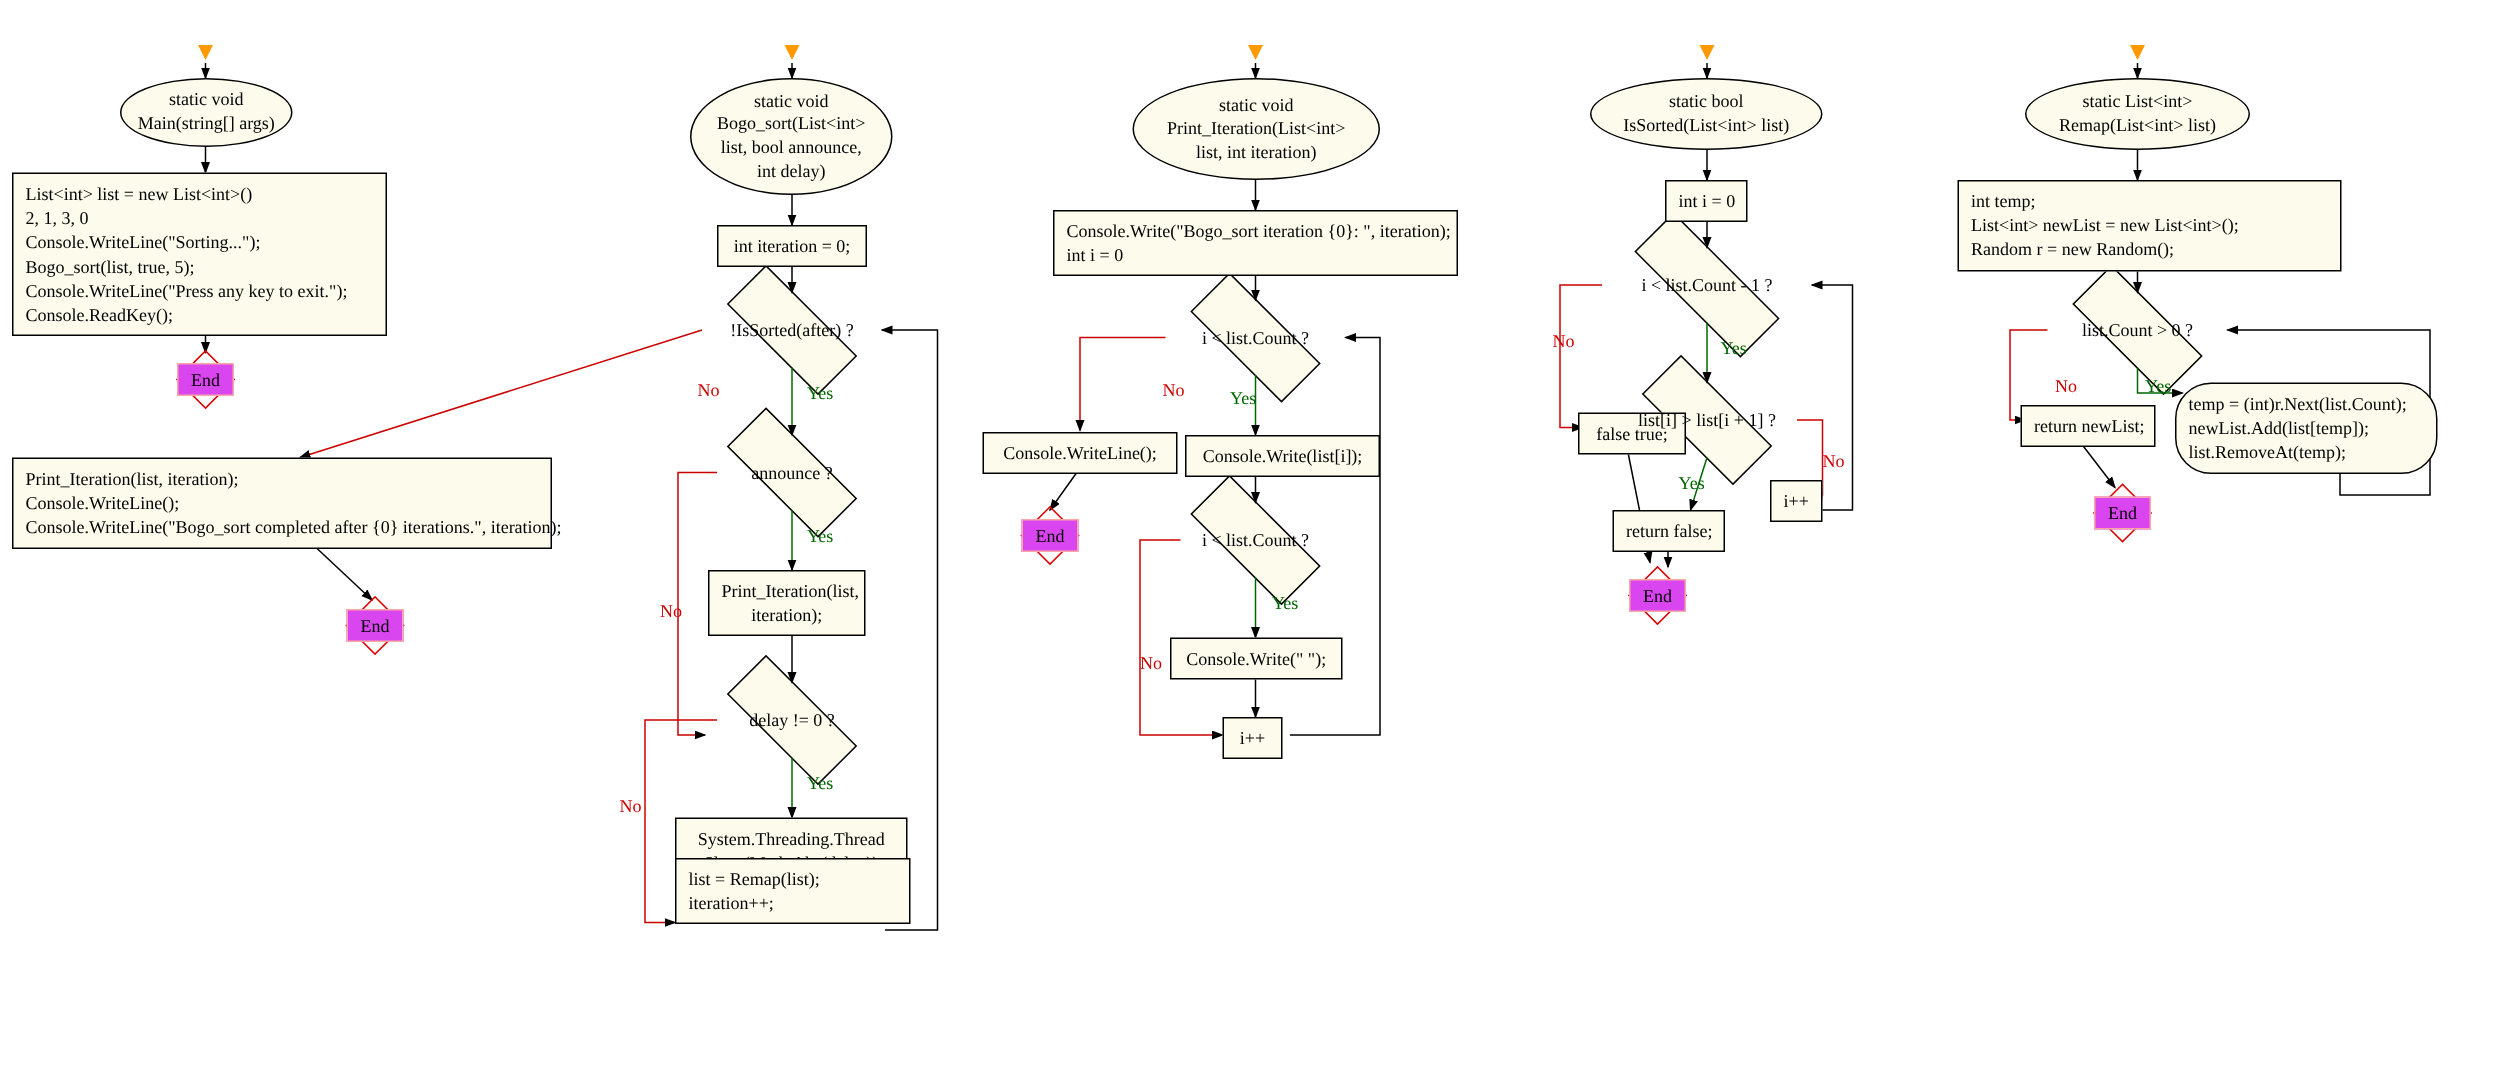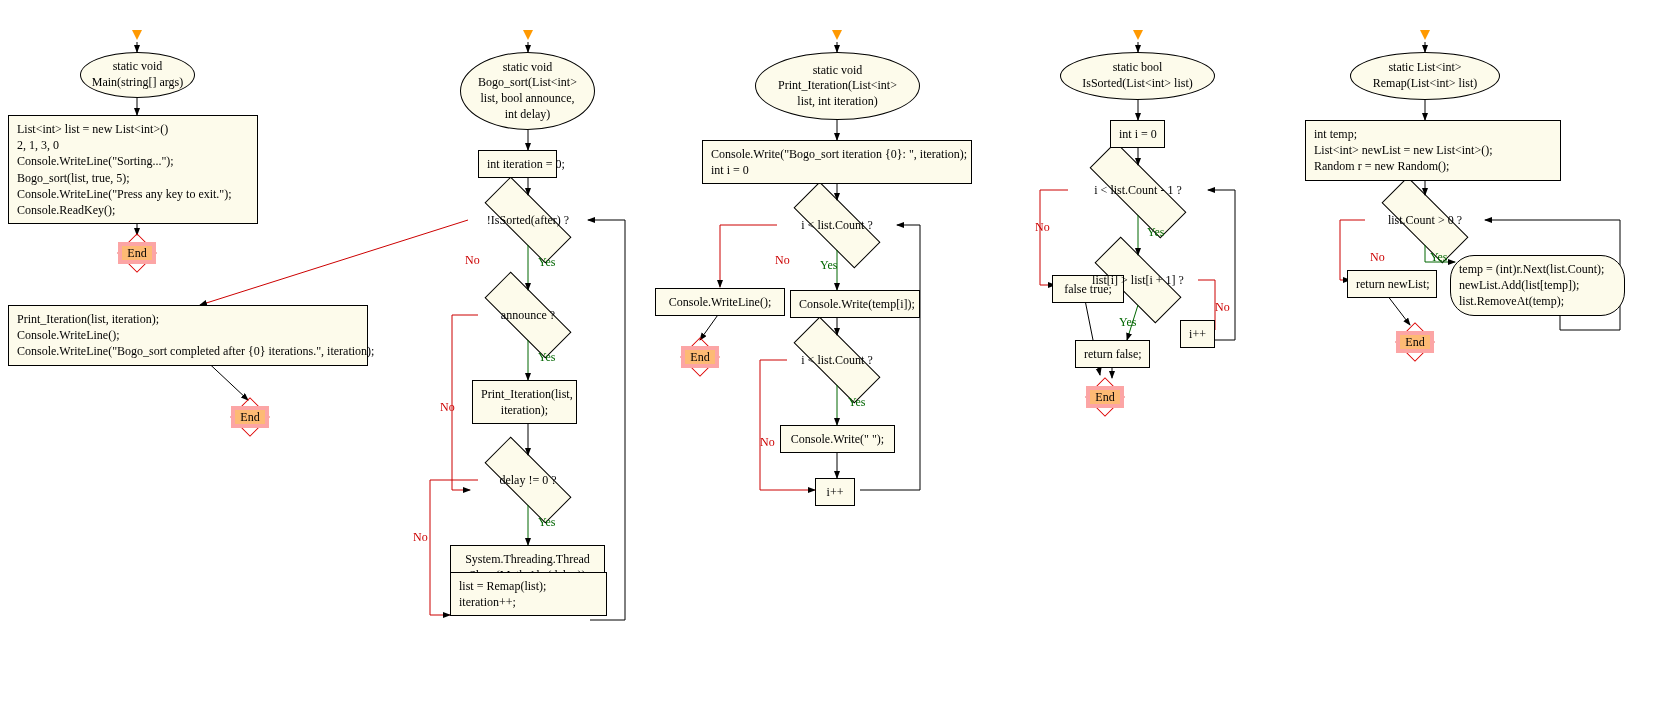--- a/index.html
+++ b/index.html
@@ -81,22 +81,22 @@
       position: absolute;
       width: 28px;
       height: 28px;
       border: 1px solid #d00;
       transform: rotate(45deg);
     }
     .end-node-inner {
       position: absolute;
       width: 38px;
       height: 22px;
-      border: 4px solid #fca5a5;
-      background: #fdba74;
+      border: 1px solid #fca5a5;
+      background: #d946ef;
       display: flex;
       align-items: center;
       justify-content: center;
     }
     .label {
       position: absolute;
       font-size: 12px;
     }
     .yes { color: #060; }
     .no { color: #c00; }
@@ -193,21 +193,21 @@
 </div>
 <div class="end-node" style="left:117px; top:236px;">
   <div class="end-node-outer"></div>
   <div class="end-node-inner">End</div>
 </div>
 
 <div class="start-arrow" style="left:523px; top:30px;"></div>
 <div class="ellipse" style="left:460px; top:52px; width:135px; height:78px;">
   <span>static void<br>Bogo_sort(List&lt;int&gt;<br>list, bool announce,<br>int delay)</span>
 </div>
-<div class="rect" style="left:478px; top:150px; width:79px; text-align:center;">
+<div class="rect" style="left:478px; top:150px; width:100px; text-align:center;">
   <span>int iteration = 0;</span>
 </div>
 <div class="diamond" style="left:468px; top:195px;">
   <span>!IsSorted(after) ?</span>
 </div>
 <span class="label no" style="left:465px; top:253px;">No</span>
 <span class="label yes" style="left:538px; top:255px;">Yes</span>
 <div class="diamond" style="left:468px; top:290px;">
   <span>announce ?</span>
 </div>
@@ -244,21 +244,21 @@
 </div>
 <div class="diamond" style="left:777px; top:200px;">
   <span>i &lt; list.Count ?</span>
 </div>
 <span class="label no" style="left:775px; top:253px;">No</span>
 <span class="label yes" style="left:820px; top:258px;">Yes</span>
 <div class="rect" style="left:655px; top:288px; width:130px; text-align:center;">
   <span>Console.WriteLine();</span>
 </div>
 <div class="rect" style="left:790px; top:290px; width:130px; text-align:center;">
-  <span>Console.Write(temp[i]);</span>
+  <span>Console.Write(list[i]);</span>
 </div>
 <div class="end-node" style="left:680px; top:340px;">
   <div class="end-node-outer"></div>
   <div class="end-node-inner">End</div>
 </div>
 <div class="diamond" style="left:777px; top:335px;">
   <span>i &lt; list.Count ?</span>
 </div>
 <span class="label no" style="left:760px; top:435px;">No</span>
 <span class="label yes" style="left:848px; top:395px;">Yes</span>

